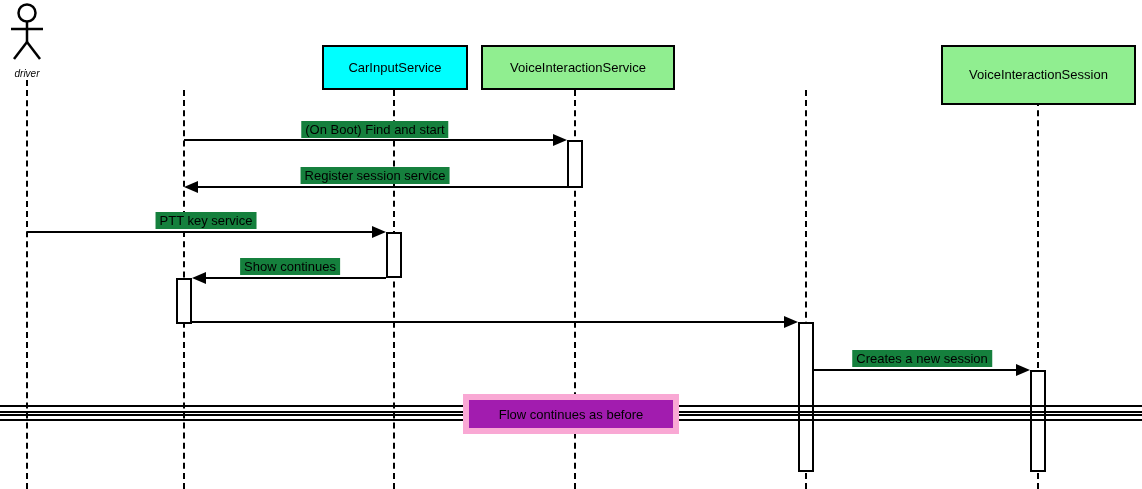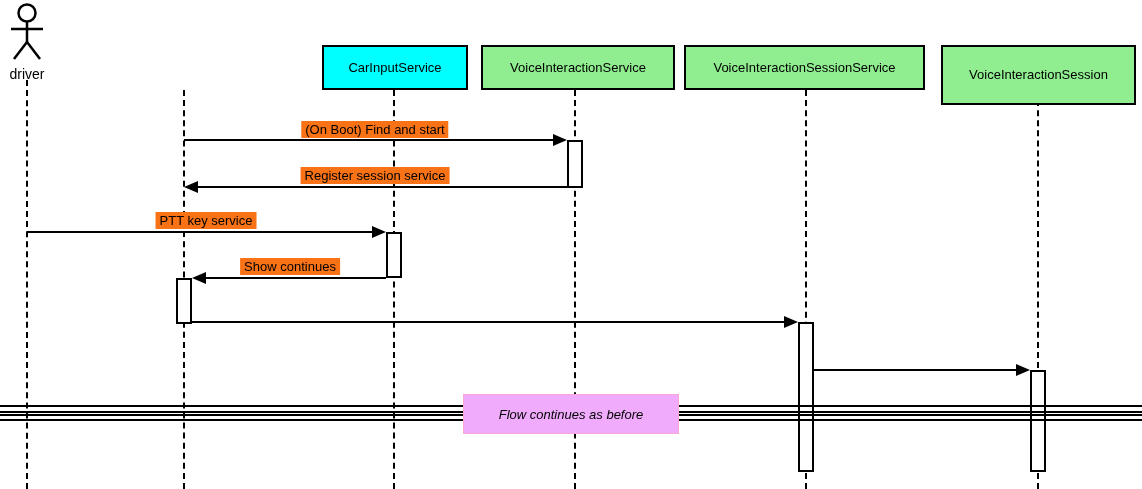--- a/index.html
+++ b/index.html
@@ -32,34 +32,34 @@
   
   .msg-line{position:absolute;height:0;border-top:2px solid #000;z-index:5;}
   .arrow-right{position:absolute;width:0;height:0;
     border-top:6px solid transparent;border-bottom:6px solid transparent;
     border-left:14px solid #000;z-index:5;}
   .arrow-left{position:absolute;width:0;height:0;
     border-top:6px solid transparent;border-bottom:6px solid transparent;
     border-right:14px solid #000;z-index:5;}
   .msg-label{
     position:absolute;transform:translateX(-50%);
-    background:#f97316;padding:0 4px;white-space:nowrap;
+    background:#15803d;padding:0 4px;white-space:nowrap;
     font-size:13px;line-height:17px;z-index:6;
   }
   
   .divider-line{position:absolute;left:0;width:1142px;height:0;border-top:2px solid #000;z-index:7;}
   .divider-box{
     position:absolute;box-sizing:border-box;
-    background:#f0abfc;border:1px solid #f9a8d4;
+    background:#a21caf;border:6px solid #f9a8d4;
     display:flex;align-items:center;justify-content:center;
-    font-size:13px;z-index:8;font-style:italic;
+    font-size:13px;z-index:8;
   }
   
   .actor{position:absolute;left:5px;top:2px;width:44px;text-align:center;z-index:3;}
-  .actor-label{font-size:14px;line-height:16px;margin-top:0px;}
+  .actor-label{font-size:10px;line-height:16px;margin-top:0px;font-style:italic;}
 </style>
 </head>
 <body>
 
 <div class="diagram">
 
   <div class="lifeline" style="left:26px;top:80px;height:409px"></div>
   <div class="lifeline" style="left:183px;top:90px;height:399px"></div>
   <div class="lifeline" style="left:393px;top:90px;height:399px"></div>
   <div class="lifeline" style="left:574px;top:90px;height:399px"></div>
@@ -76,23 +76,20 @@
     </svg>
     <div class="actor-label">driver</div>
   </div>
 
   <div class="pbox cyan" style="left:322px;top:45px;width:146px;height:45px">
     <span>CarInputService</span>
   </div>
   <div class="pbox green" style="left:481px;top:45px;width:194px;height:45px">
     <span>VoiceInteractionService</span>
   </div>
-  <div class="pbox green" style="left:684px;top:45px;width:241px;height:45px">
-    <span>VoiceInteractionSessionService</span>
-  </div>
   <div class="pbox green" style="left:941px;top:45px;width:195px;height:60px">
     <span>VoiceInteractionSession</span>
   </div>
 
   <div class="activation" style="left:567px;top:140px;height:48px"></div>
   <div class="activation" style="left:386px;top:232px;height:46px"></div>
   <div class="activation" style="left:176px;top:278px;height:46px"></div>
   <div class="activation" style="left:798px;top:322px;height:150px"></div>
   <div class="activation" style="left:1030px;top:370px;height:102px"></div>
 
@@ -108,20 +105,21 @@
   <div class="msg-line" style="left:27px;top:231px;width:345px"></div>
   <div class="arrow-right" style="left:372px;top:226px"></div>
 
   <div class="msg-label" style="left:290px;top:258px">Show continues</div>
   <div class="msg-line" style="left:206px;top:277px;width:180px"></div>
   <div class="arrow-left" style="left:192px;top:272px"></div>
 
   <div class="msg-line" style="left:192px;top:321px;width:592px"></div>
   <div class="arrow-right" style="left:784px;top:316px"></div>
 
+  <div class="msg-label" style="left:922px;top:350px">Creates a new session</div>
   <div class="msg-line" style="left:814px;top:369px;width:202px"></div>
   <div class="arrow-right" style="left:1016px;top:364px"></div>
 
   <div class="divider-line" style="top:405px"></div>
   <div class="divider-line" style="top:411px"></div>
   <div class="divider-line" style="top:414px"></div>
   <div class="divider-line" style="top:419px"></div>
   <div class="divider-box" style="left:463px;top:394px;width:216px;height:40px">
     <span>Flow continues as before</span>
   </div>

